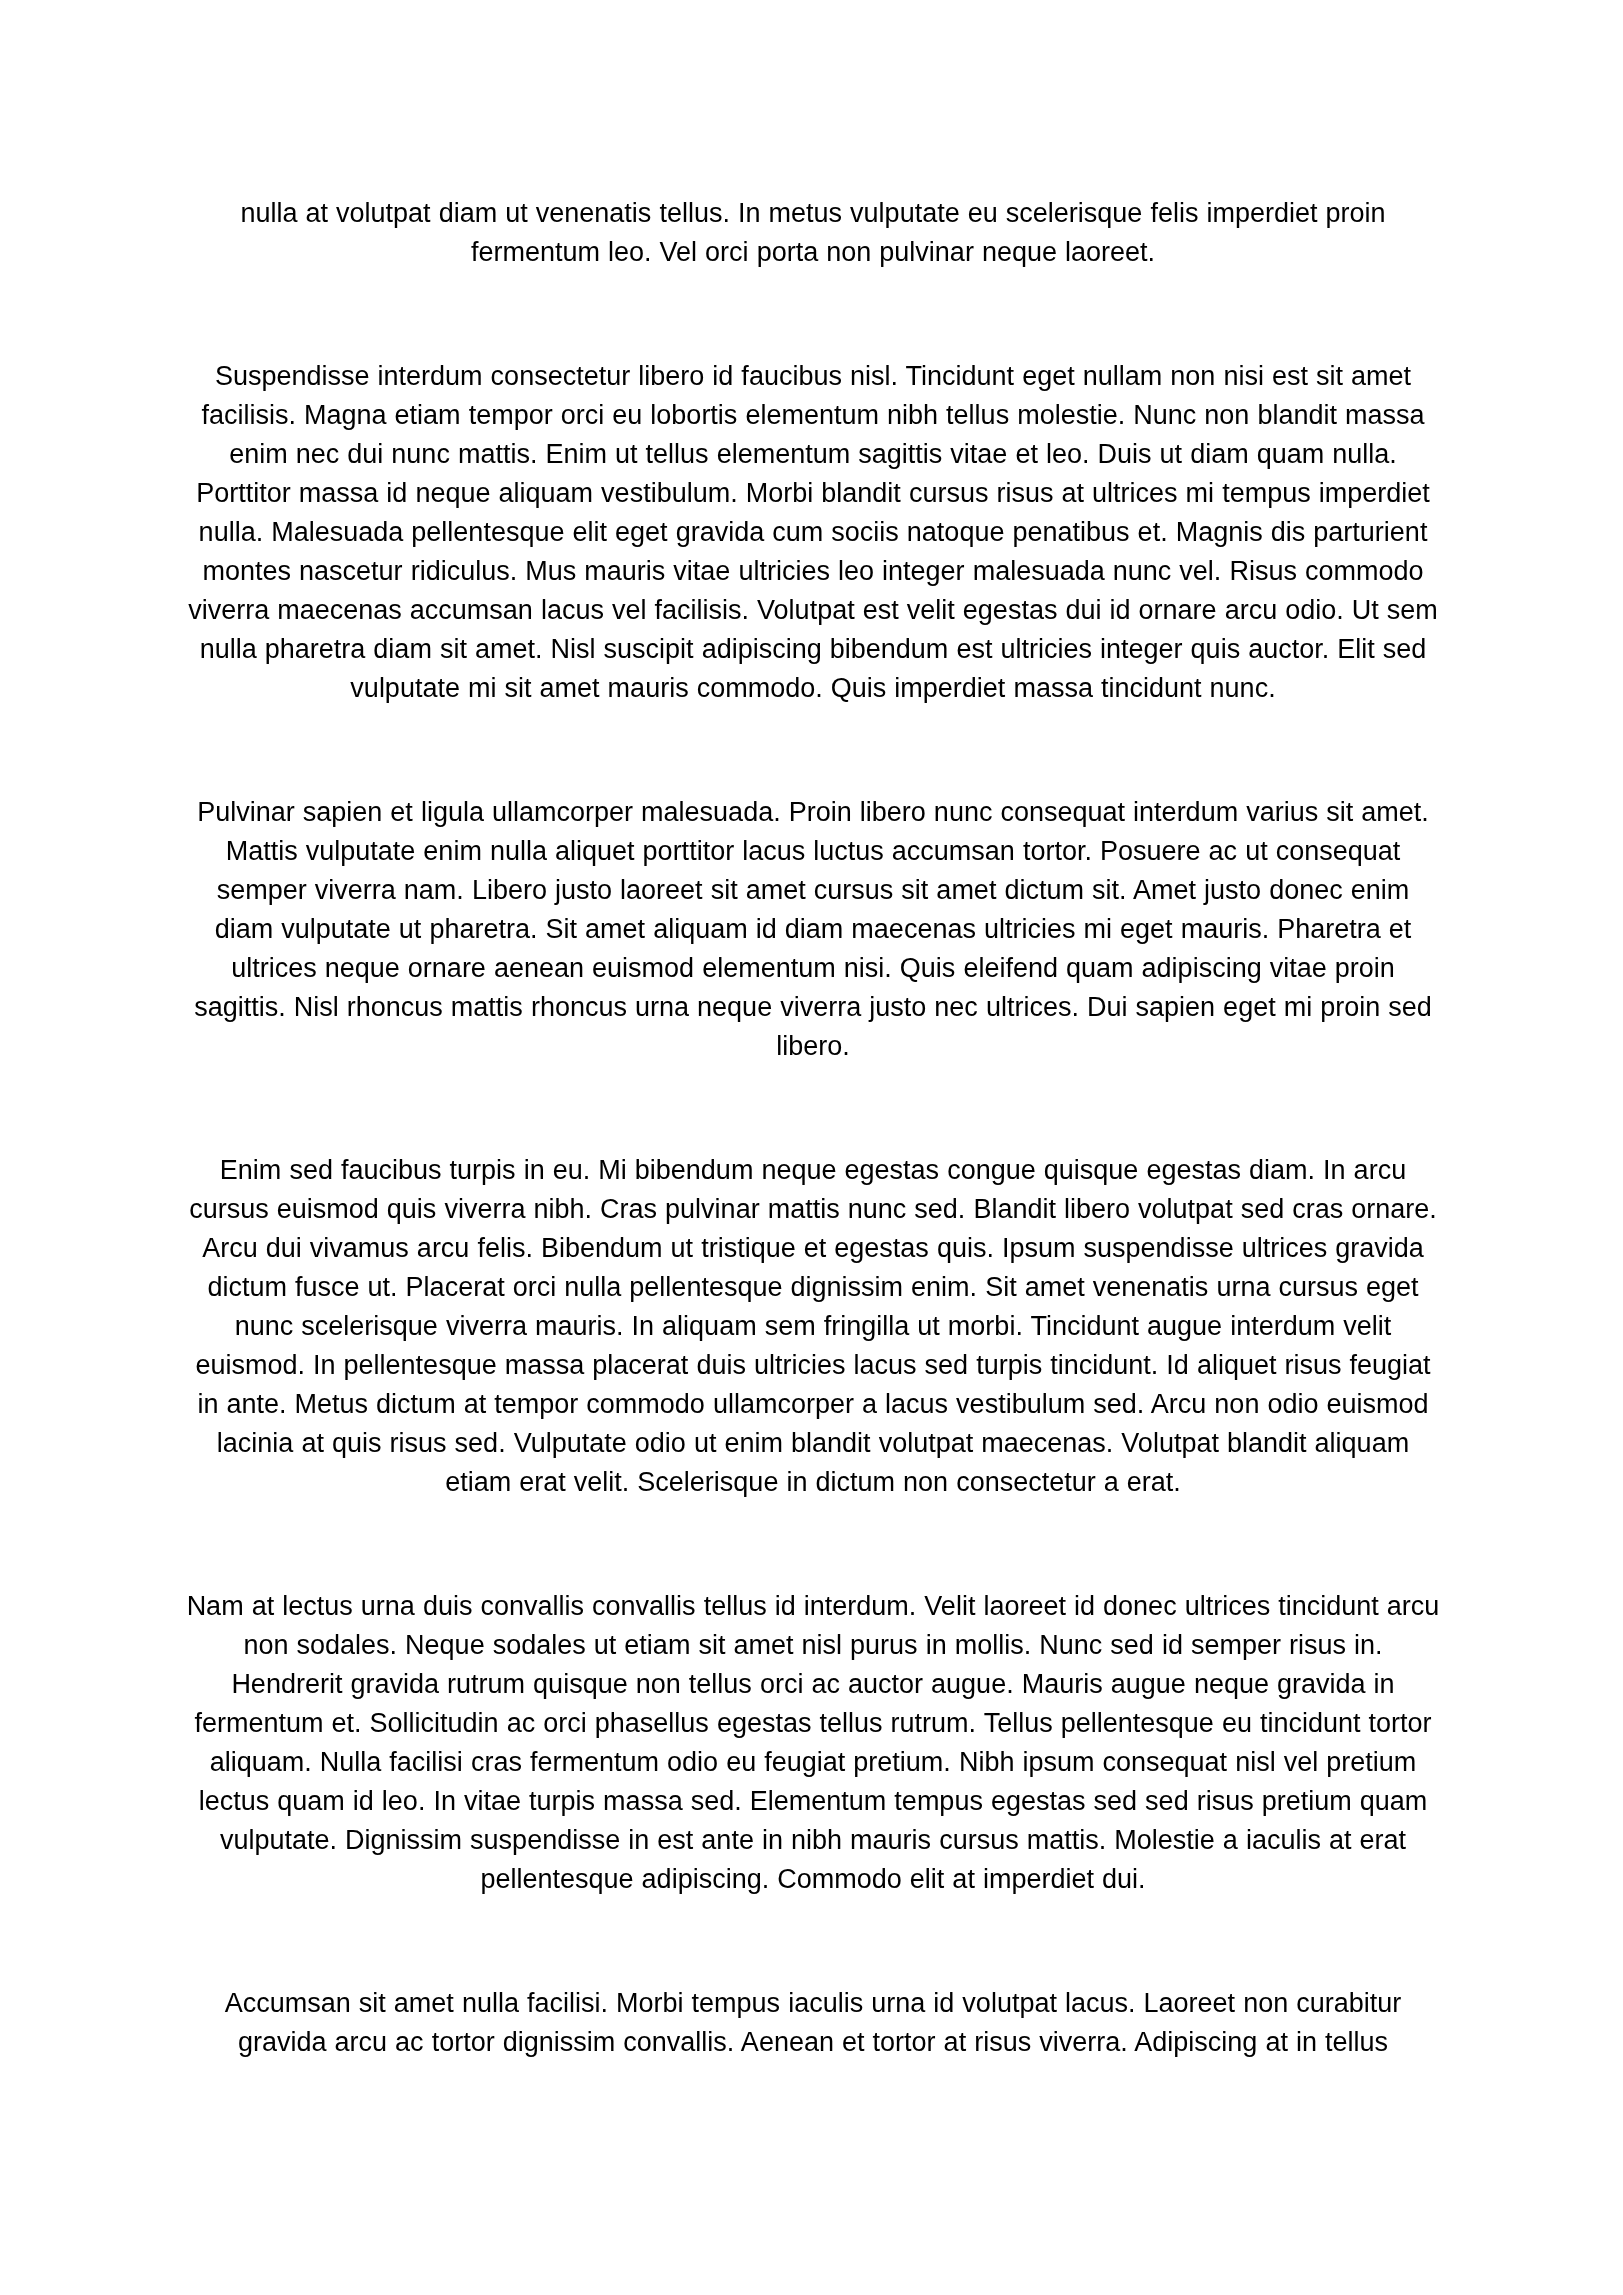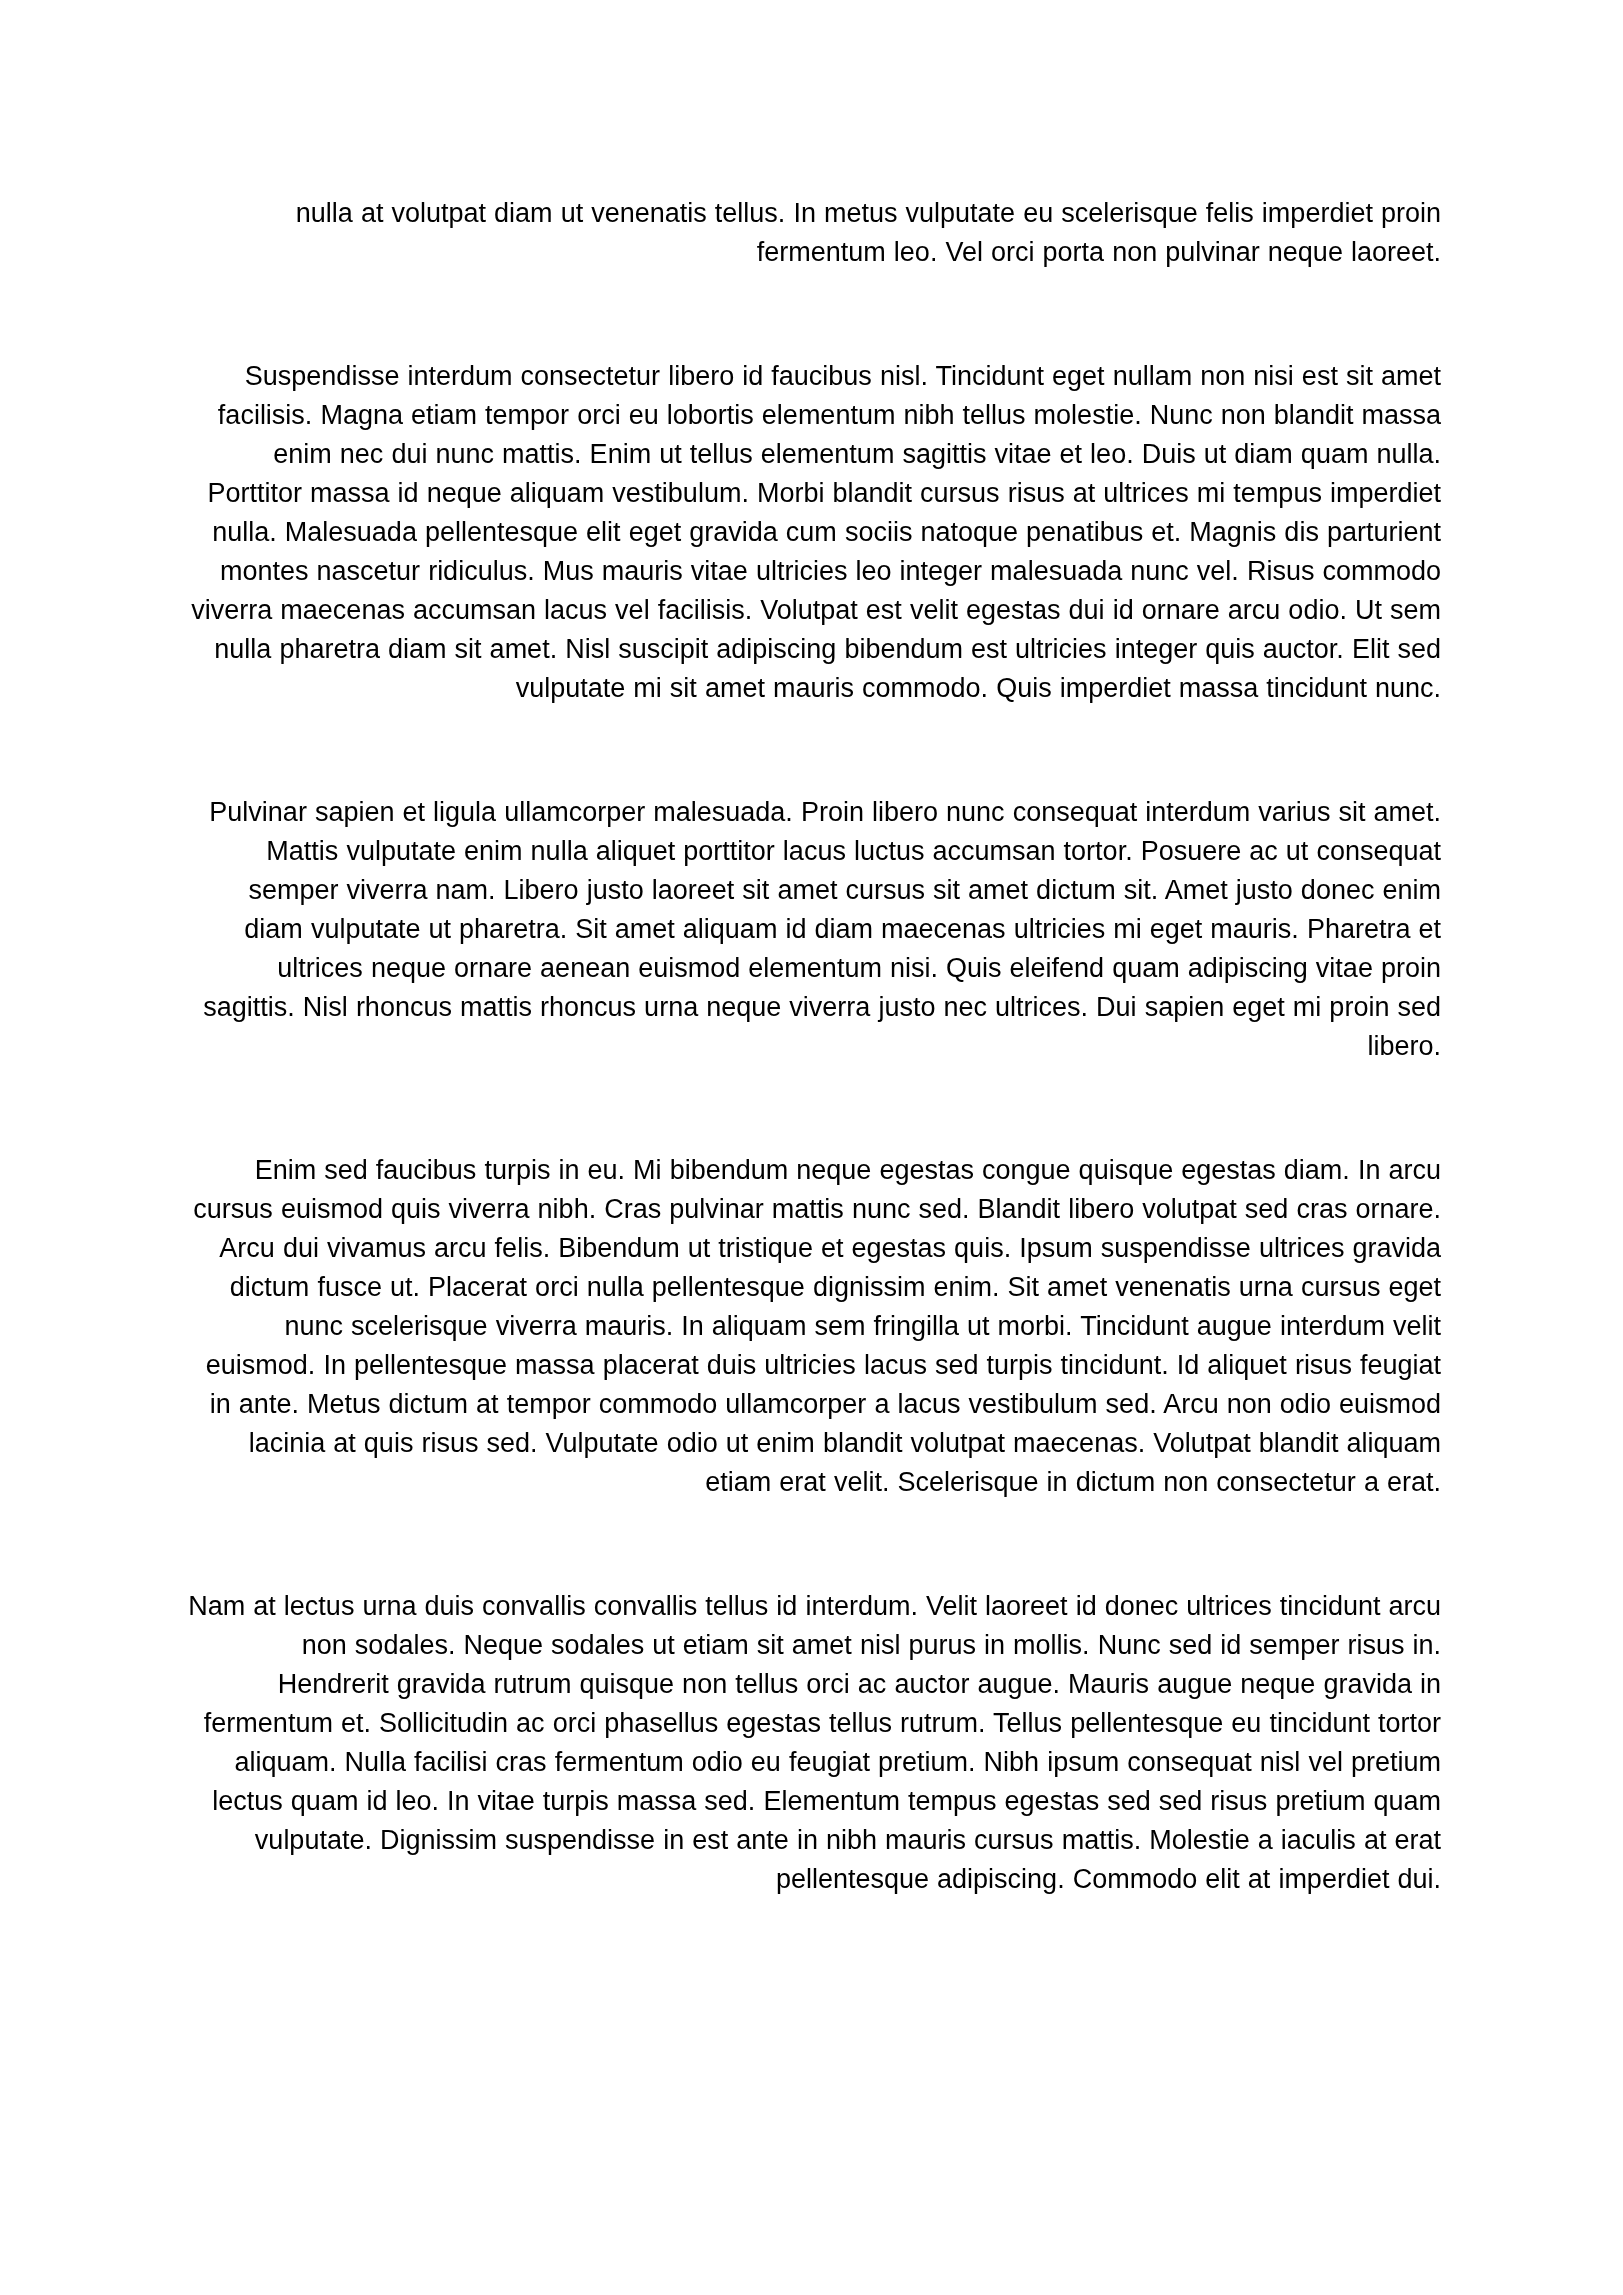--- a/index.html
+++ b/index.html
@@ -15,27 +15,28 @@
     box-sizing: border-box;
     padding: 194px 182px 0 185px;
     font-family: "Liberation Sans", sans-serif;
     font-size: 27px;
     line-height: 39px;
     color: #000000;
     overflow: hidden;
   }
   .page p {
     margin: 0 0 85px 0;
-    text-align: right;
+    text-align: center;
     word-spacing: 0.02em;
   }
 </style>
 </head>
 <body>
 
 <main class="page">
   <p>nulla at volutpat diam ut venenatis tellus. In metus vulputate eu scelerisque felis imperdiet proin fermentum leo. Vel orci porta non pulvinar neque laoreet.</p>
   <p>Suspendisse interdum consectetur libero id faucibus nisl. Tincidunt eget nullam non nisi est sit amet facilisis. Magna etiam tempor orci eu lobortis elementum nibh tellus molestie. Nunc non blandit massa enim nec dui nunc mattis. Enim ut tellus elementum sagittis vitae et leo. Duis ut diam quam nulla. Porttitor massa id neque aliquam vestibulum. Morbi blandit cursus risus at ultrices mi tempus imperdiet nulla. Malesuada pellentesque elit eget gravida cum sociis natoque penatibus et. Magnis dis parturient montes nascetur ridiculus. Mus mauris vitae ultricies leo integer malesuada nunc vel. Risus commodo viverra maecenas accumsan lacus vel facilisis. Volutpat est velit egestas dui id ornare arcu odio. Ut sem nulla pharetra diam sit amet. Nisl suscipit adipiscing bibendum est ultricies integer quis auctor. Elit sed vulputate mi sit amet mauris commodo. Quis imperdiet massa tincidunt nunc.</p>
   <p>Pulvinar sapien et ligula ullamcorper malesuada. Proin libero nunc consequat interdum varius sit amet. Mattis vulputate enim nulla aliquet porttitor lacus luctus accumsan tortor. Posuere ac ut consequat semper viverra nam. Libero justo laoreet sit amet cursus sit amet dictum sit. Amet justo donec enim diam vulputate ut pharetra. Sit amet aliquam id diam maecenas ultricies mi eget mauris. Pharetra et ultrices neque ornare aenean euismod elementum nisi. Quis eleifend quam adipiscing vitae proin sagittis. Nisl rhoncus mattis rhoncus urna neque viverra justo nec ultrices. Dui sapien eget mi proin sed libero.</p>
   <p>Enim sed faucibus turpis in eu. Mi bibendum neque egestas congue quisque egestas diam. In arcu cursus euismod quis viverra nibh. Cras pulvinar mattis nunc sed. Blandit libero volutpat sed cras ornare. Arcu dui vivamus arcu felis. Bibendum ut tristique et egestas quis. Ipsum suspendisse ultrices gravida dictum fusce ut. Placerat orci nulla pellentesque dignissim enim. Sit amet venenatis urna cursus eget nunc scelerisque viverra mauris. In aliquam sem fringilla ut morbi. Tincidunt augue interdum velit euismod. In pellentesque massa placerat duis ultricies lacus sed turpis tincidunt. Id aliquet risus feugiat in ante. Metus dictum at tempor commodo ullamcorper a lacus vestibulum sed. Arcu non odio euismod lacinia at quis risus sed. Vulputate odio ut enim blandit volutpat maecenas. Volutpat blandit aliquam etiam erat velit. Scelerisque in dictum non consectetur a erat.</p>
   <p>Nam at lectus urna duis convallis convallis tellus id interdum. Velit laoreet id donec ultrices tincidunt arcu non sodales. Neque sodales ut etiam sit amet nisl purus in mollis. Nunc sed id semper risus in. Hendrerit gravida rutrum quisque non tellus orci ac auctor augue. Mauris augue neque gravida in fermentum et. Sollicitudin ac orci phasellus egestas tellus rutrum. Tellus pellentesque eu tincidunt tortor aliquam. Nulla facilisi cras fermentum odio eu feugiat pretium. Nibh ipsum consequat nisl vel pretium lectus quam id leo. In vitae turpis massa sed. Elementum tempus egestas sed sed risus pretium quam vulputate. Dignissim suspendisse in est ante in nibh mauris cursus mattis. Molestie a iaculis at erat pellentesque adipiscing. Commodo elit at imperdiet dui.</p>
+  <p>Accumsan sit amet nulla facilisi. Morbi tempus iaculis urna id volutpat lacus. Laoreet non curabitur gravida arcu ac tortor dignissim convallis. Aenean et tortor at risus viverra. Adipiscing at in tellus</p>
 </main>
 
 
 </body></html>

